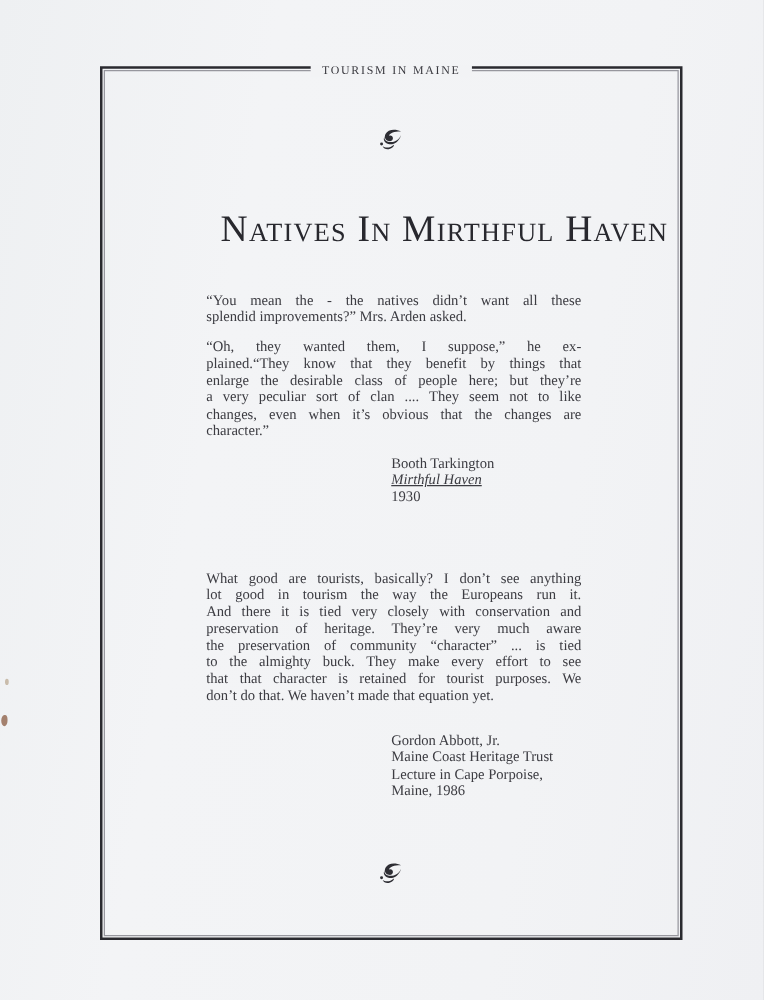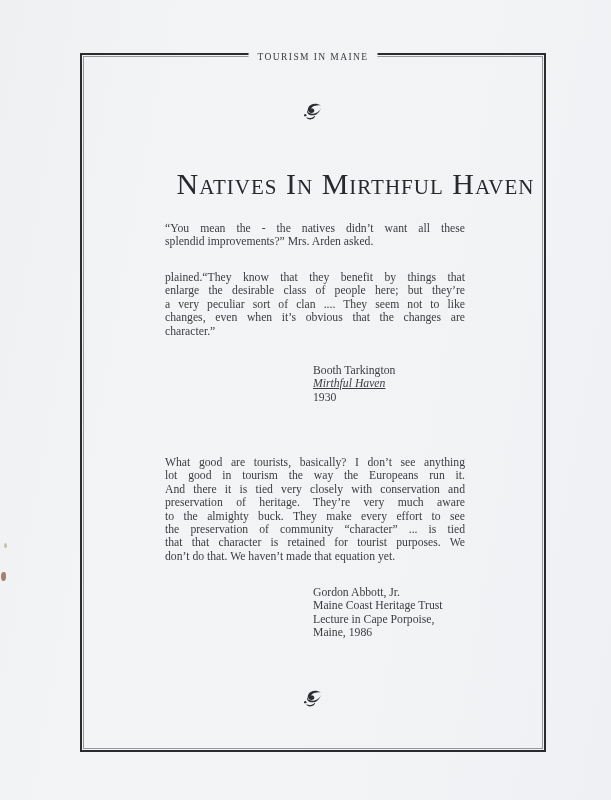--- a/index.html
+++ b/index.html
@@ -24,21 +24,21 @@
   .ornament-bottom { top:689px; }
   .ornament svg { fill:currentColor; }
   .page-title {
     position:absolute; left:80px; width:551px; top:168px; text-align:center;
     font-variant:small-caps; font-size:30px; line-height:32px; letter-spacing:1px;
     color:#28282e; white-space:nowrap;
   }
   .quote-col { position:absolute; left:165px; top:0; width:300px;
     font-size:11.7px; line-height:13.4px; }
   .block { position:absolute; left:0; width:300px; }
-  .p1 { top:222px; } .p2 { top:271px; } .p3 { top:456px; }
+  .p1 { top:234px; } .p2 { top:271px; } .p3 { top:456px; }
   .attrib { position:absolute; left:148px; width:152px; }
   .a1 { top:364px; } .a2 { top:586px; }
   .jline { text-align:justify; text-align-last:justify; }
   .lline { text-align:left; }
   .italic { font-style:italic;text-decoration:underline; }
   .attrib div { white-space:nowrap; }
   
   .speck1 { position:absolute; left:1px; top:572px; width:5px; height:9px;
     background:#8a5a40; border-radius:50% 40% 50% 50%; opacity:.75; }
   .speck2 { position:absolute; left:4px; top:543px; width:3px; height:5px;
@@ -67,40 +67,41 @@
   <div class="page-title">Natives In Mirthful Haven</div>
 
   <div class="quote-col">
 
     <div class="block p1">
       <div class="jline">“You mean the - the natives didn’t want all these</div>
       <div class="lline">splendid improvements?” Mrs. Arden asked.</div>
     </div>
 
     <div class="block p2">
+      <div class="jline">“Oh, they wanted them, I suppose,” he ex-</div>
       <div class="jline">plained.“They know that they benefit by things that</div>
       <div class="jline">enlarge the desirable class of people here; but they’re</div>
       <div class="jline">a very peculiar sort of clan .... They seem not to like</div>
       <div class="jline">changes, even when it’s obvious that the changes are</div>
       <div class="lline">character.”</div>
     </div>
 
     <div class="attrib a1">
       <div>Booth Tarkington</div>
       <div class="italic">Mirthful Haven</div>
       <div>1930</div>
     </div>
 
     <div class="block p3">
       <div class="jline">What good are tourists, basically? I don’t see anything</div>
       <div class="jline">lot good in tourism the way the Europeans run it.</div>
       <div class="jline">And there it is tied very closely with conservation and</div>
       <div class="jline">preservation of heritage. They’re very much aware</div>
+      <div class="jline">the preservation of community “character” ... is tied</div>
       <div class="jline">to the almighty buck. They make every effort to see</div>
-      <div class="jline">the preservation of community “character” ... is tied</div>
       <div class="jline">that that character is retained for tourist purposes. We</div>
       <div class="lline">don’t do that. We haven’t made that equation yet.</div>
     </div>
 
     <div class="attrib a2">
       <div>Gordon Abbott, Jr.</div>
       <div>Maine Coast Heritage Trust</div>
       <div>Lecture in Cape Porpoise,</div>
       <div>Maine, 1986</div>
     </div>

